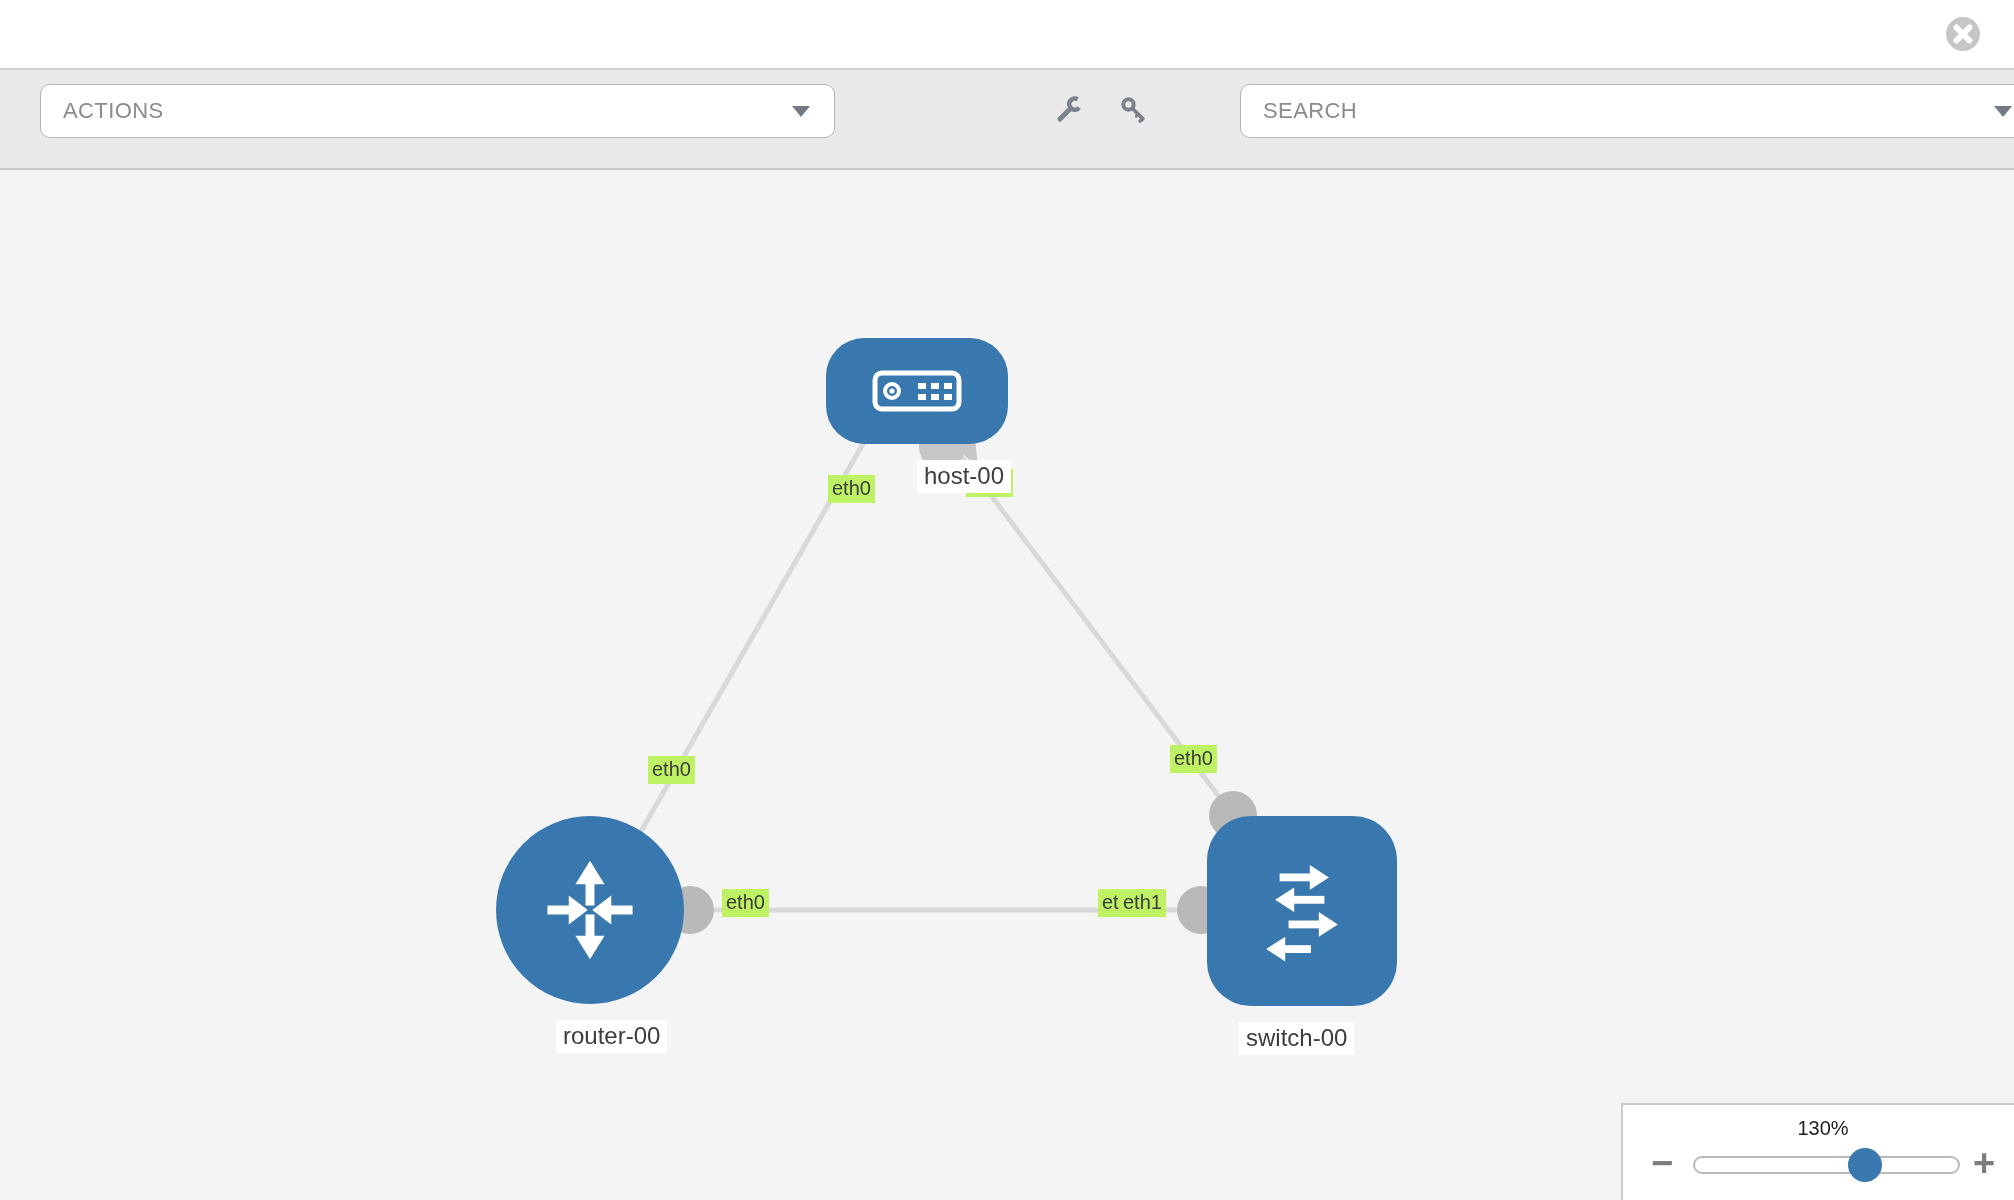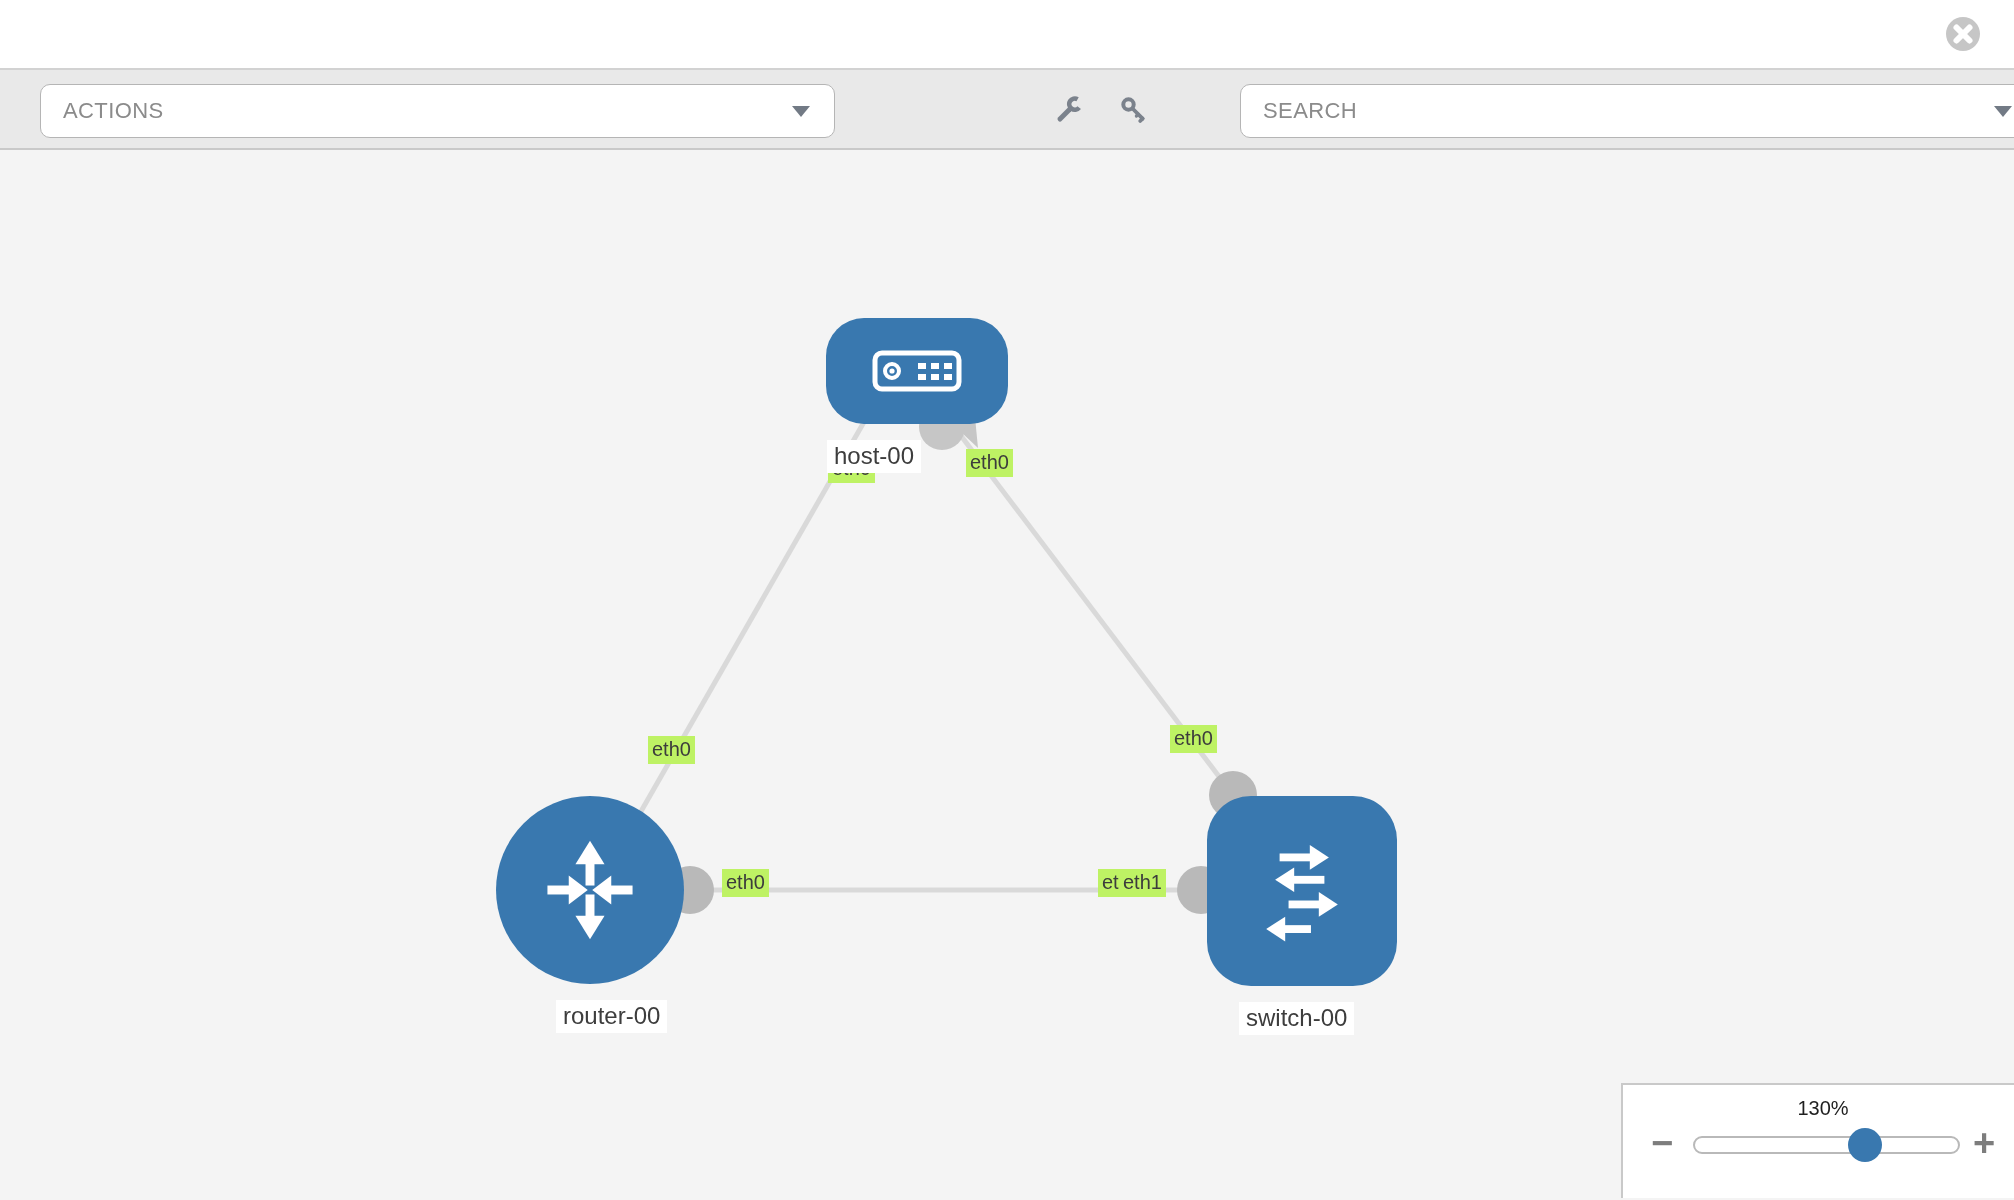--- a/index.html
+++ b/index.html
@@ -8,21 +8,21 @@
 
   
   .header { position:relative; height:70px; background:#ffffff;
             border-bottom:2px solid #d2d2d2; }
   .title { position:absolute; left:40px; top:0; line-height:68px;
            font-size:23px; font-weight:bold; color:#545454; letter-spacing:.2px; }
   .close-btn { position:absolute; left:1945px; top:16px; width:36px; height:36px;
                cursor:pointer; }
 
   
-  .toolbar { position:relative; height:80px; background:#e9e9e9;
+  .toolbar { position:relative; height:100px; background:#e9e9e9;
              border-bottom:2px solid #c9c9c9; }
   .select-box { position:absolute; top:14px; height:54px; background:#fff;
                 border:1px solid #b5b5b5; border-radius:10px; display:flex;
                 align-items:center; padding:0 22px; cursor:pointer; }
   .select-box .lbl { font-size:22px; color:#8b8b8b; letter-spacing:.4px; }
   .caret { position:absolute; right:24px; top:50%; margin-top:-5px;
            width:0; height:0; border-left:9px solid transparent;
            border-right:9px solid transparent; border-top:11px solid #727a85; }
   .actions-box { left:40px;  width:795px; }
   .search-box  { left:1240px; width:797px; }
@@ -35,21 +35,21 @@
   .wires { position:absolute; left:0; top:0; z-index:1; }
 
   .node { position:absolute; z-index:2; background:#3978af; display:flex;
           align-items:center; justify-content:center; cursor:pointer; }
   .node-host   { left:826px;  top:168px; width:182px; height:106px; border-radius:38px; }
   .node-router { left:496px;  top:646px; width:188px; height:188px; border-radius:50%; }
   .node-switch { left:1207px; top:646px; width:190px; height:190px; border-radius:44px; }
 
   .node-label { position:absolute; z-index:4; background:#ffffff; color:#3d3d3d;
                 font-size:24px; padding:2px 7px 3px; white-space:nowrap; }
-  .lbl-host   { left:827px;  top:290px;text-align:right; }
+  .lbl-host   { left:917px;  top:290px;text-align:right; }
   .lbl-router { left:556px;  top:850px; }
   .lbl-switch { left:1239px; top:852px; }
 
   .eth-label { position:absolute; z-index:3; background:#bef264; color:#3c3c3c;
                font-size:20px; padding:2px 4px 3px; white-space:nowrap; }
   .eth-a { left:828px;  top:305px; }   
   .eth-b { left:966px;  top:299px; }   
   .eth-c { left:648px;  top:586px; }   
   .eth-d { left:1170px; top:575px; }   
   .eth-e { left:722px;  top:719px; }   

